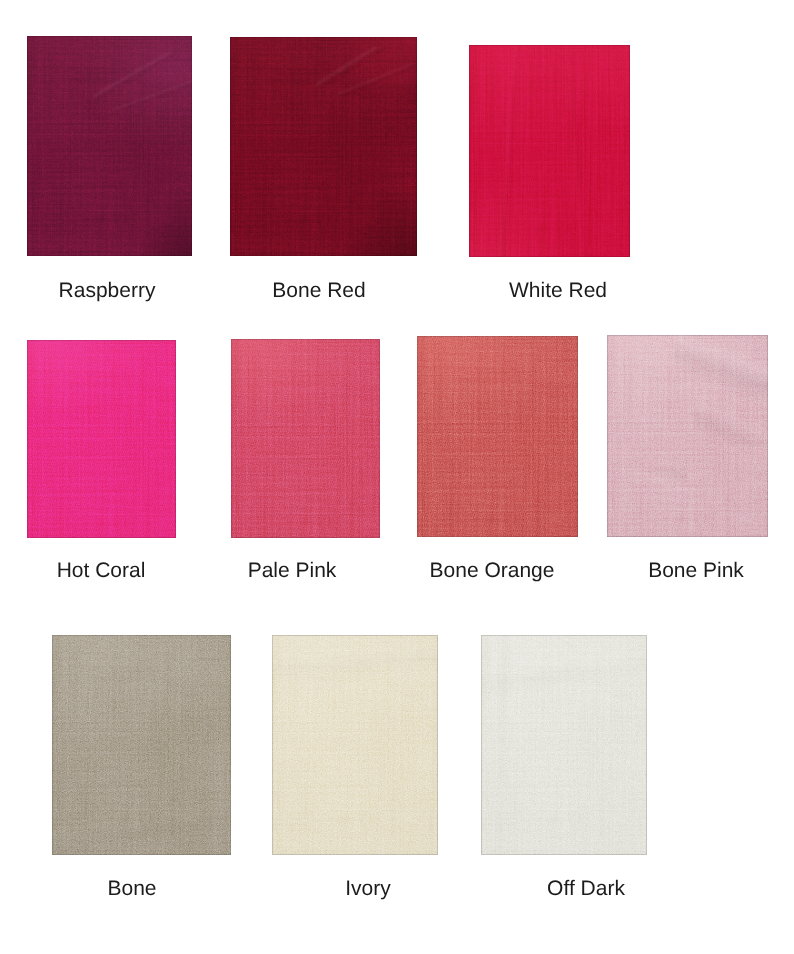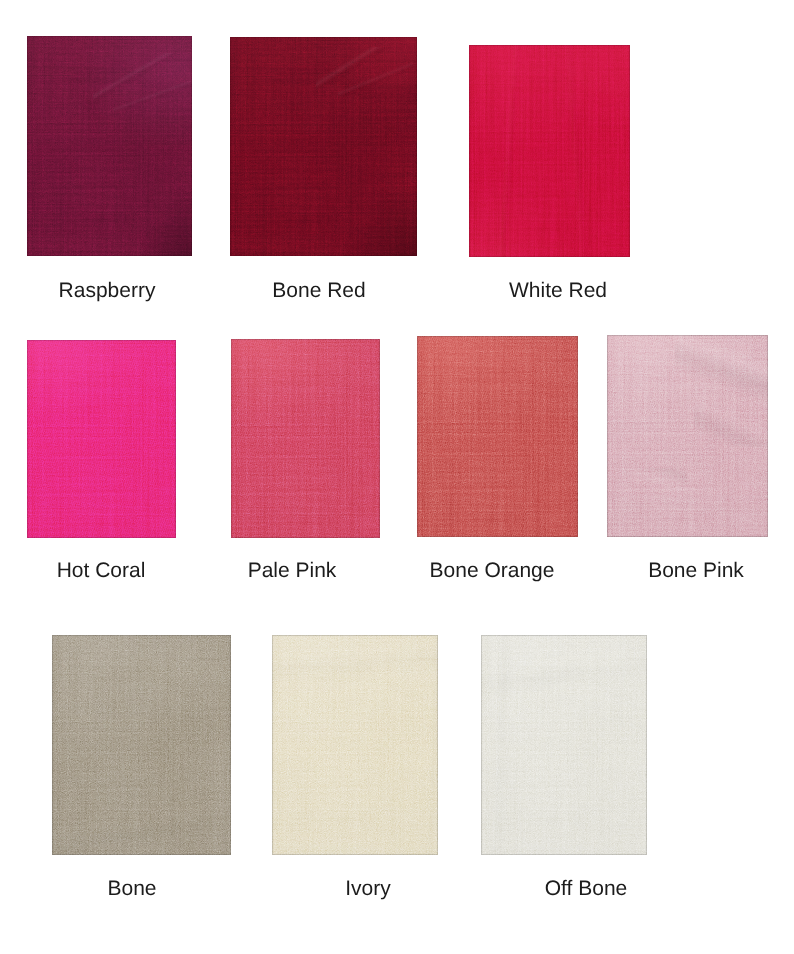--- a/index.html
+++ b/index.html
@@ -355,15 +355,15 @@
     <div class="tex t-cloth"></div>
     <div class="tex t-warp"></div>
     <div class="tex t-weft"></div>
     <div class="tex t-grain"></div>
     <div class="tex t-drape"></div>
     <div class="mesh"></div>
     <div class="crease"></div>
     <div class="shade"></div>
     <div class="edge"></div>
   </div>
-  <div class="label" style="left:586px; top:878.2px;">Off Bone</div>
+  <div class="label" style="left:586px; top:878.2px;">Off Dark</div>
 
 </div>
 
 </body></html>

